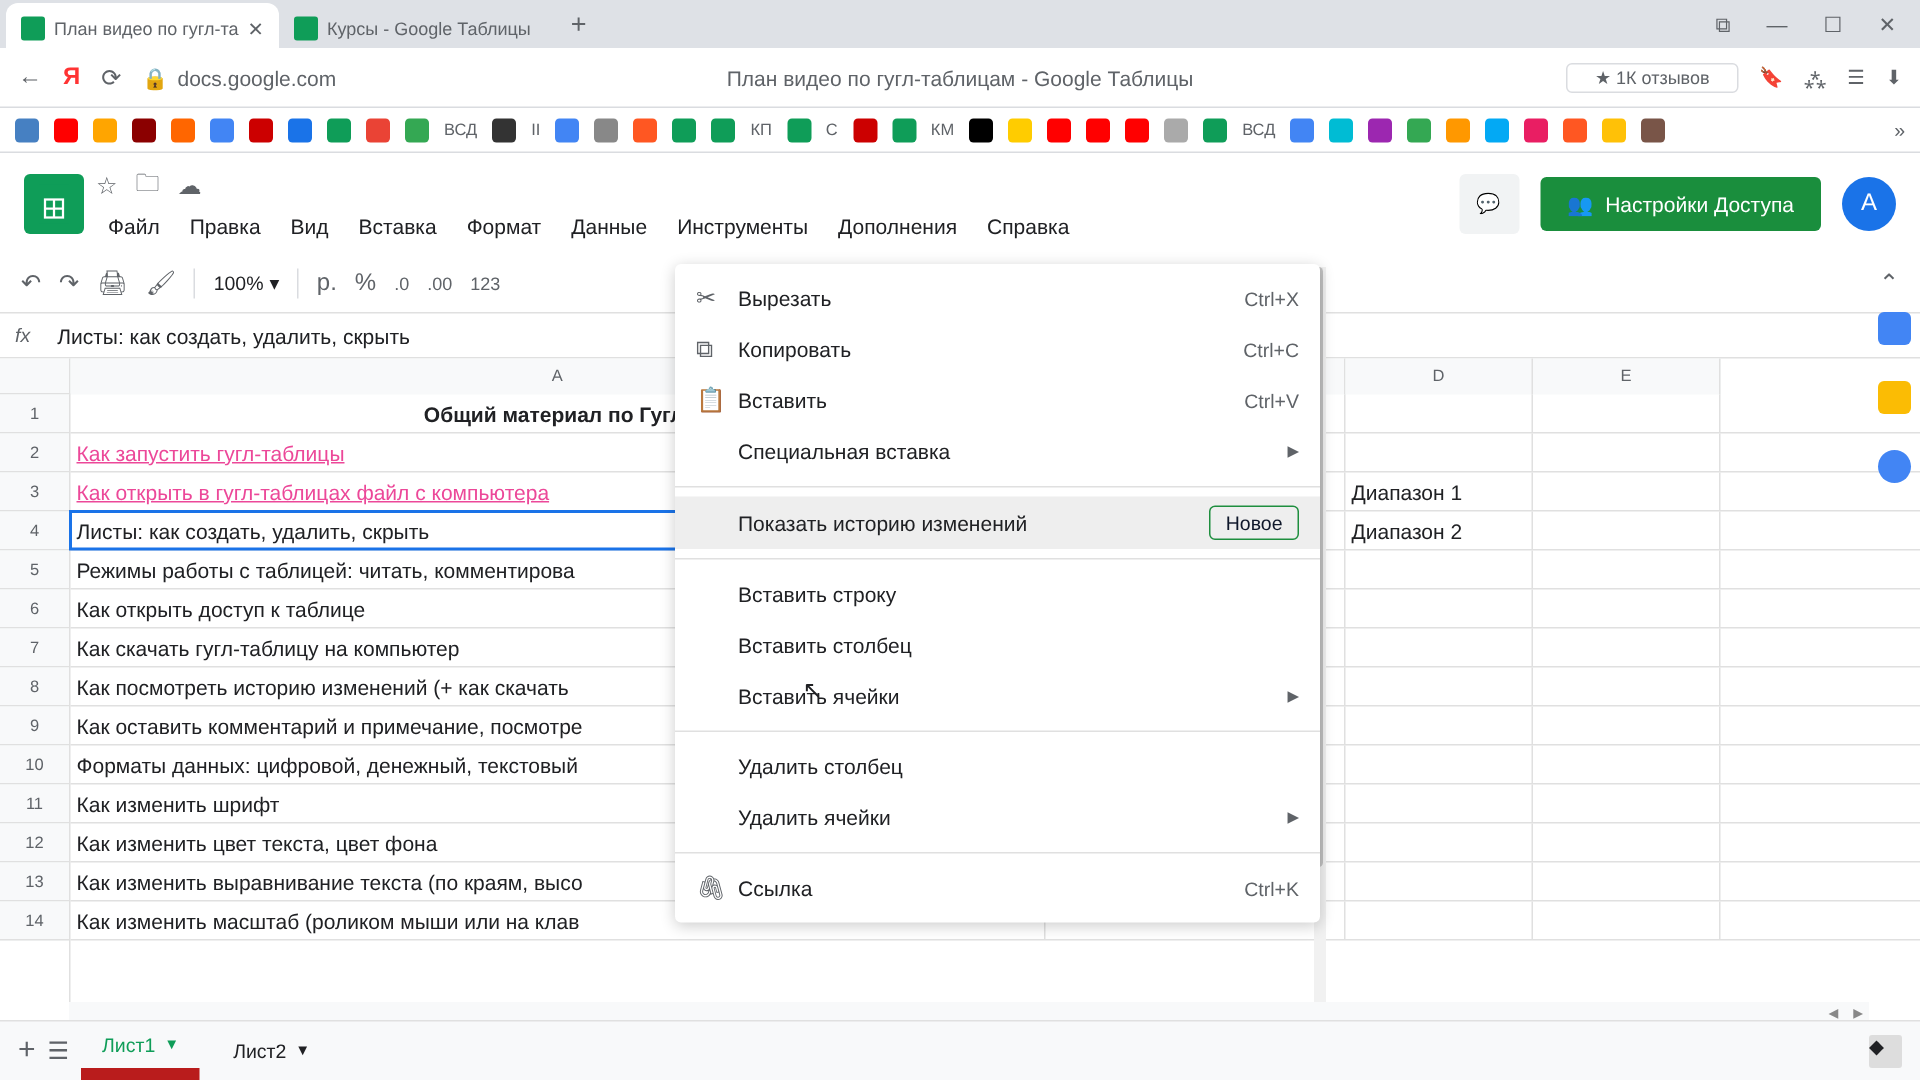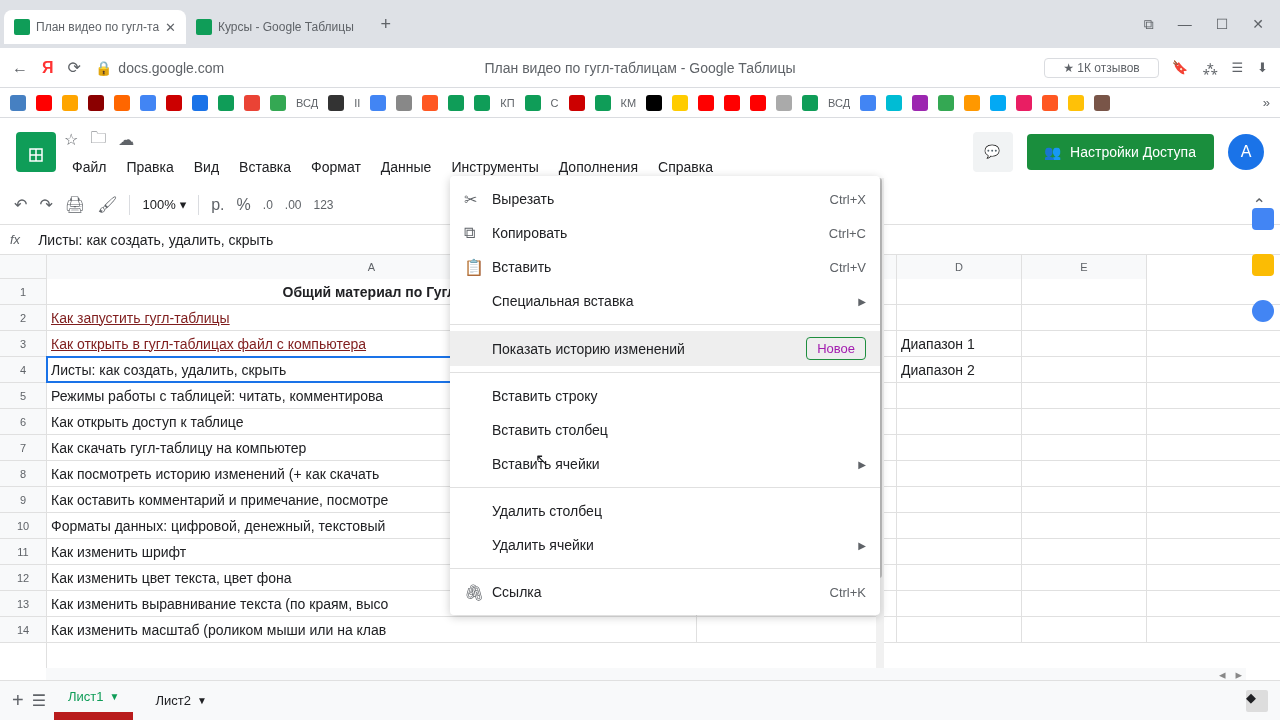--- a/index.html
+++ b/index.html
@@ -1,17 +1,17 @@
 <!DOCTYPE html>
 <html><head>
 <meta charset="utf-8">
 <style>
 *{margin:0;padding:0;box-sizing:border-box;font-family:Arial,sans-serif}
 body{width:1280px;height:720px;overflow:hidden;background:#fff;font-size:13px;color:#202124}
-.browser-chrome{background:#dee1e6;height:48px;display:flex;align-items:center;padding:0 4px}
+.browser-chrome{background:#dee1e6;height:32px;display:flex;align-items:center;padding:0 4px}
 .tab{background:#fff;height:34px;border-radius:8px 8px 0 0;display:flex;align-items:center;padding:0 10px;margin-top:6px;font-size:12px;color:#5f6368;gap:6px;max-width:195px}
 .tab.inactive{background:transparent}
 .tab-icon{width:16px;height:16px;background:#0f9d58;border-radius:2px}
 .tab-close{color:#5f6368;font-size:13px;margin-left:auto}
 .new-tab{width:28px;height:28px;border-radius:50%;display:flex;align-items:center;justify-content:center;color:#5f6368;margin-left:8px;font-size:18px}
 .window-controls{margin-left:auto;display:flex;gap:24px;color:#5f6368;padding-right:12px;font-size:14px}
 .nav-bar{background:#fff;height:40px;display:flex;align-items:center;padding:0 12px;gap:14px;border-bottom:1px solid #dadce0}
 .nav-icon{color:#5f6368;font-size:16px}
 .address{display:flex;align-items:center;gap:6px;font-size:14px;color:#5f6368}
 .page-title{position:absolute;left:50%;transform:translateX(-50%);font-size:14px;color:#5f6368}
@@ -40,31 +40,31 @@
 .fx{font-style:italic;color:#5f6368;font-size:13px;margin-right:18px}
 .formula-text{font-size:14px}
 .sheet-area{display:flex;height:405px;position:relative}
 .row-headers{width:47px;border-right:1px solid #e0e0e0}
 .corner{width:47px;height:24px;border-right:1px solid #e0e0e0;border-bottom:1px solid #e0e0e0;background:#f8f9fa}
 .col-h{flex-shrink:0;display:flex;align-items:center;justify-content:center;border-right:1px solid #e0e0e0;background:#f8f9fa;font-size:11px;color:#5f6368}
 .row-h{height:26px;display:flex;align-items:center;justify-content:center;border-bottom:1px solid #e0e0e0;background:#f8f9fa;font-size:11px;color:#5f6368}
 .grid{flex:1;position:relative}
 .grid-row{display:flex;height:26px;border-bottom:1px solid #e0e0e0}
 .cell{flex-shrink:0;padding:2px 4px;border-right:1px solid #e0e0e0;font-size:14px;overflow:hidden;white-space:nowrap;display:flex;align-items:center}
-.cell.link{color:#7f1d1d;text-decoration:underline}
+.cell.link{color:#ec4899;text-decoration:underline}
 .cell.center{justify-content:center;font-weight:bold}
 .cell.selected{outline:2px solid #1a73e8;outline-offset:-1px;z-index:2;position:relative}
 .context-menu{position:absolute;left:450px;top:176px;width:430px;background:#fff;box-shadow:0 2px 10px rgba(0,0,0,0.2);border-radius:4px;padding:6px 0;z-index:100}
 .ctx-item{display:flex;align-items:center;padding:6px 14px;font-size:14px;color:#202124;min-height:34px}
 .ctx-item.hover{background:#eee}
 .ctx-icon{width:28px;color:#5f6368;font-size:16px}
 .ctx-shortcut{margin-left:auto;color:#5f6368;font-size:13px}
 .ctx-arrow{margin-left:auto;color:#5f6368;font-size:10px}
 .ctx-sep{height:1px;background:#e0e0e0;margin:6px 0}
-.ctx-badge{margin-left:auto;border:1px solid #1e8e3e;color:#a21caf;padding:3px 10px;border-radius:4px;font-size:13px;font-weight:500}
+.ctx-badge{margin-left:auto;border:1px solid #1e8e3e;color:#0f172a;padding:3px 10px;border-radius:4px;font-size:13px;font-weight:500}
 .scrollbar-v{position:absolute;right:0;top:176px;width:6px;height:410px;background:#f1f1f1}
 .scrollbar-thumb{width:6px;height:350px;background:#c1c1c1;border-radius:3px}
 .sheet-tabs{position:absolute;bottom:0;left:0;right:0;height:40px;background:#f8f9fa;display:flex;align-items:center;padding:0 12px;gap:8px;border-top:1px solid #e0e0e0}
 .sheet-tab{padding:8px 14px;font-size:13px;display:flex;align-items:center;gap:6px}
 .sheet-tab.active{color:#0f9d58;border-bottom:8px solid #b91c1c;font-weight:500}
 .side-panel{position:absolute;right:0;top:192px;width:34px;display:flex;flex-direction:column;gap:24px;padding-top:16px;align-items:center}
 .side-icon{width:22px;height:22px;border-radius:4px}
 .cursor{position:absolute;left:535px;top:450px;font-size:16px;z-index:200}
 .scroll-h{position:absolute;bottom:40px;left:46px;right:34px;height:12px;background:#f8f9fa;display:flex;align-items:center;justify-content:flex-end;padding-right:4px}
 .explore-icon{width:22px;height:22px;background:#ddd;border-radius:2px}

